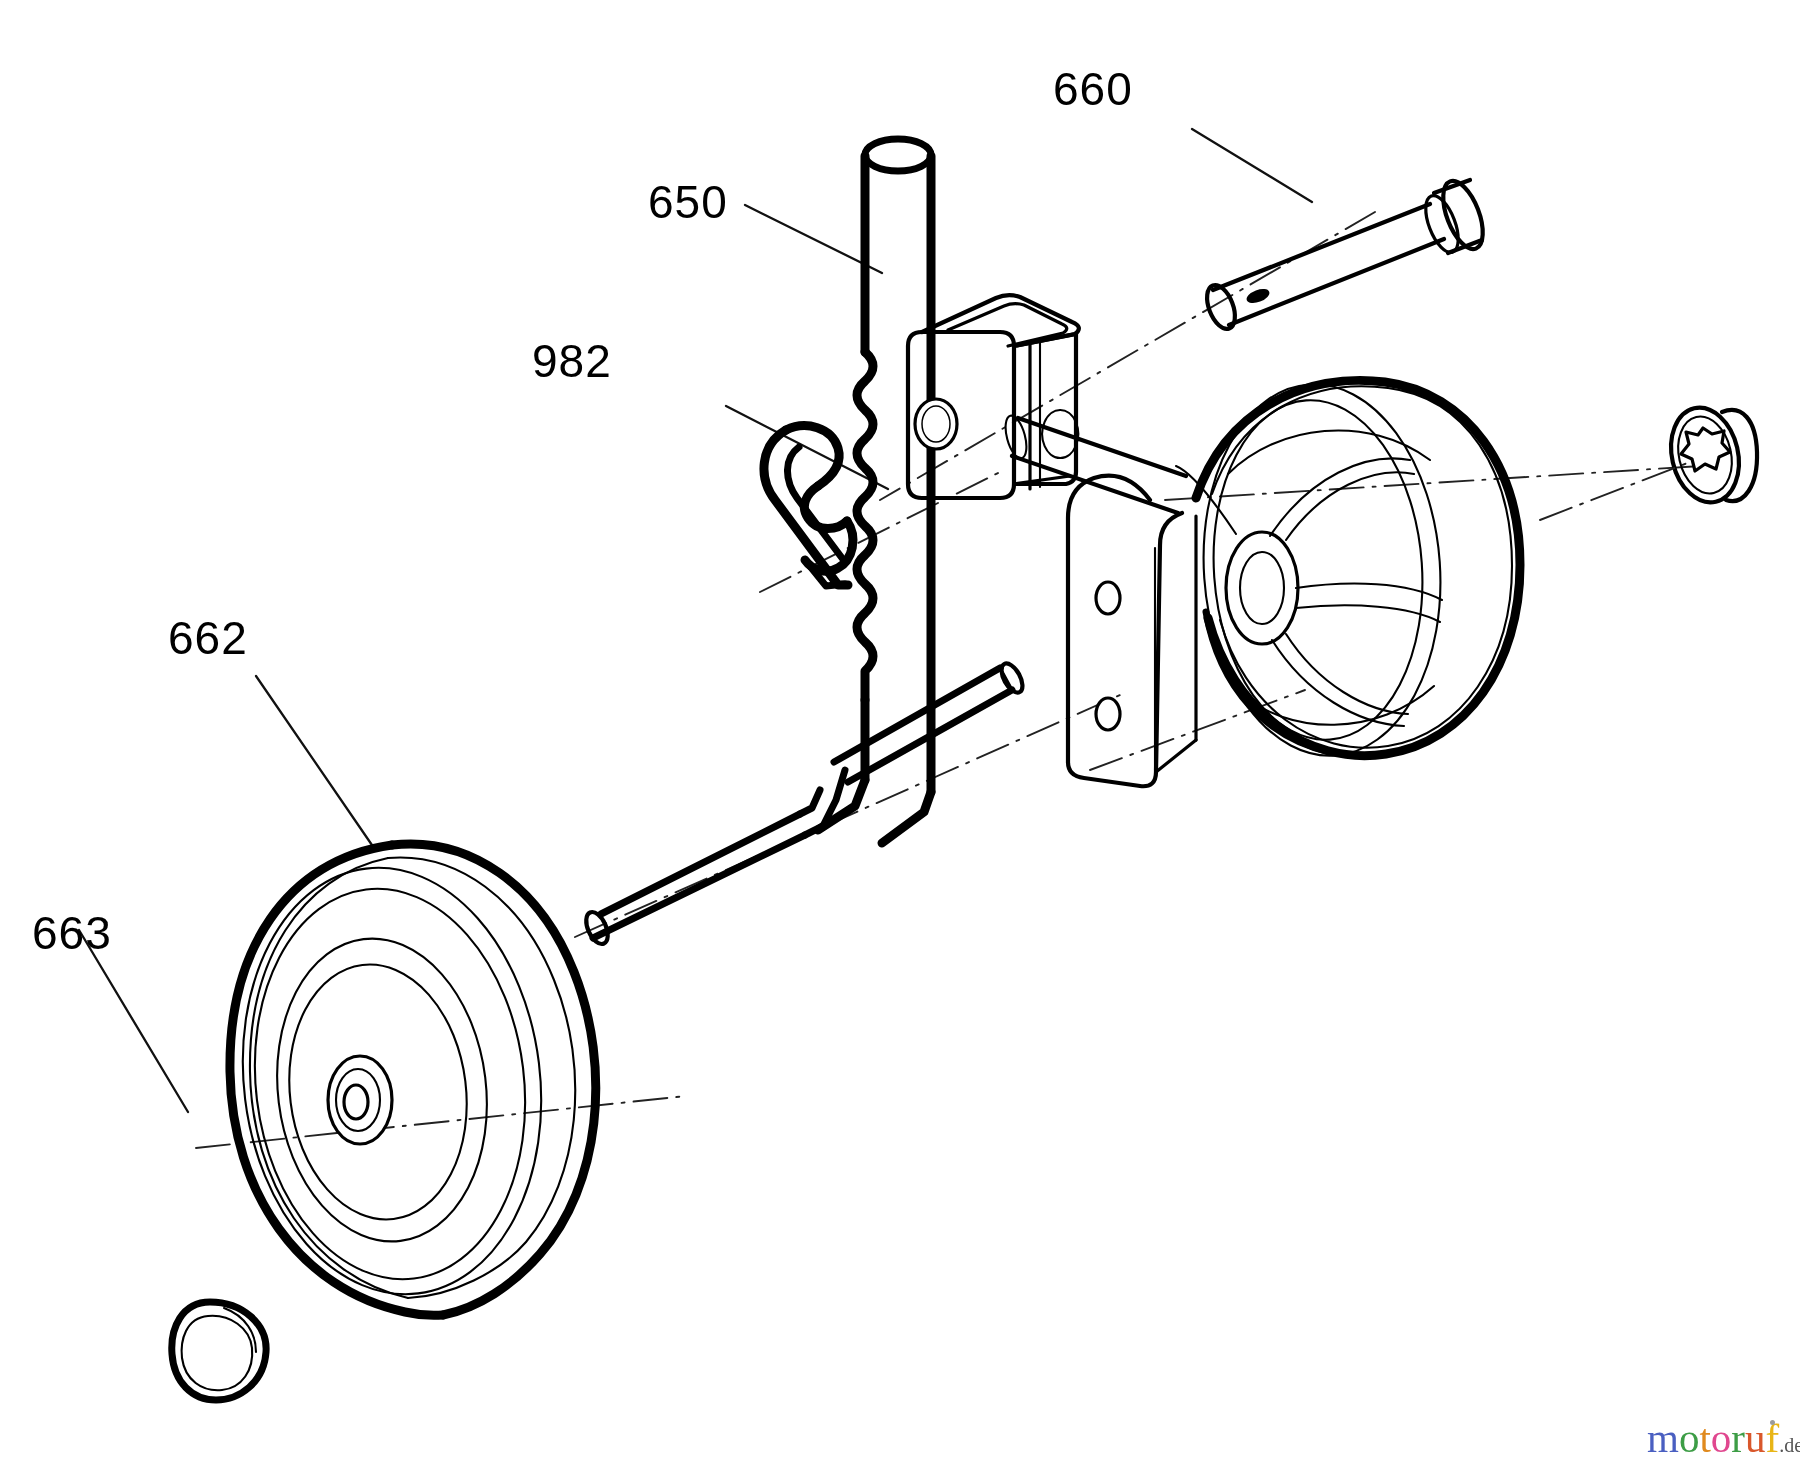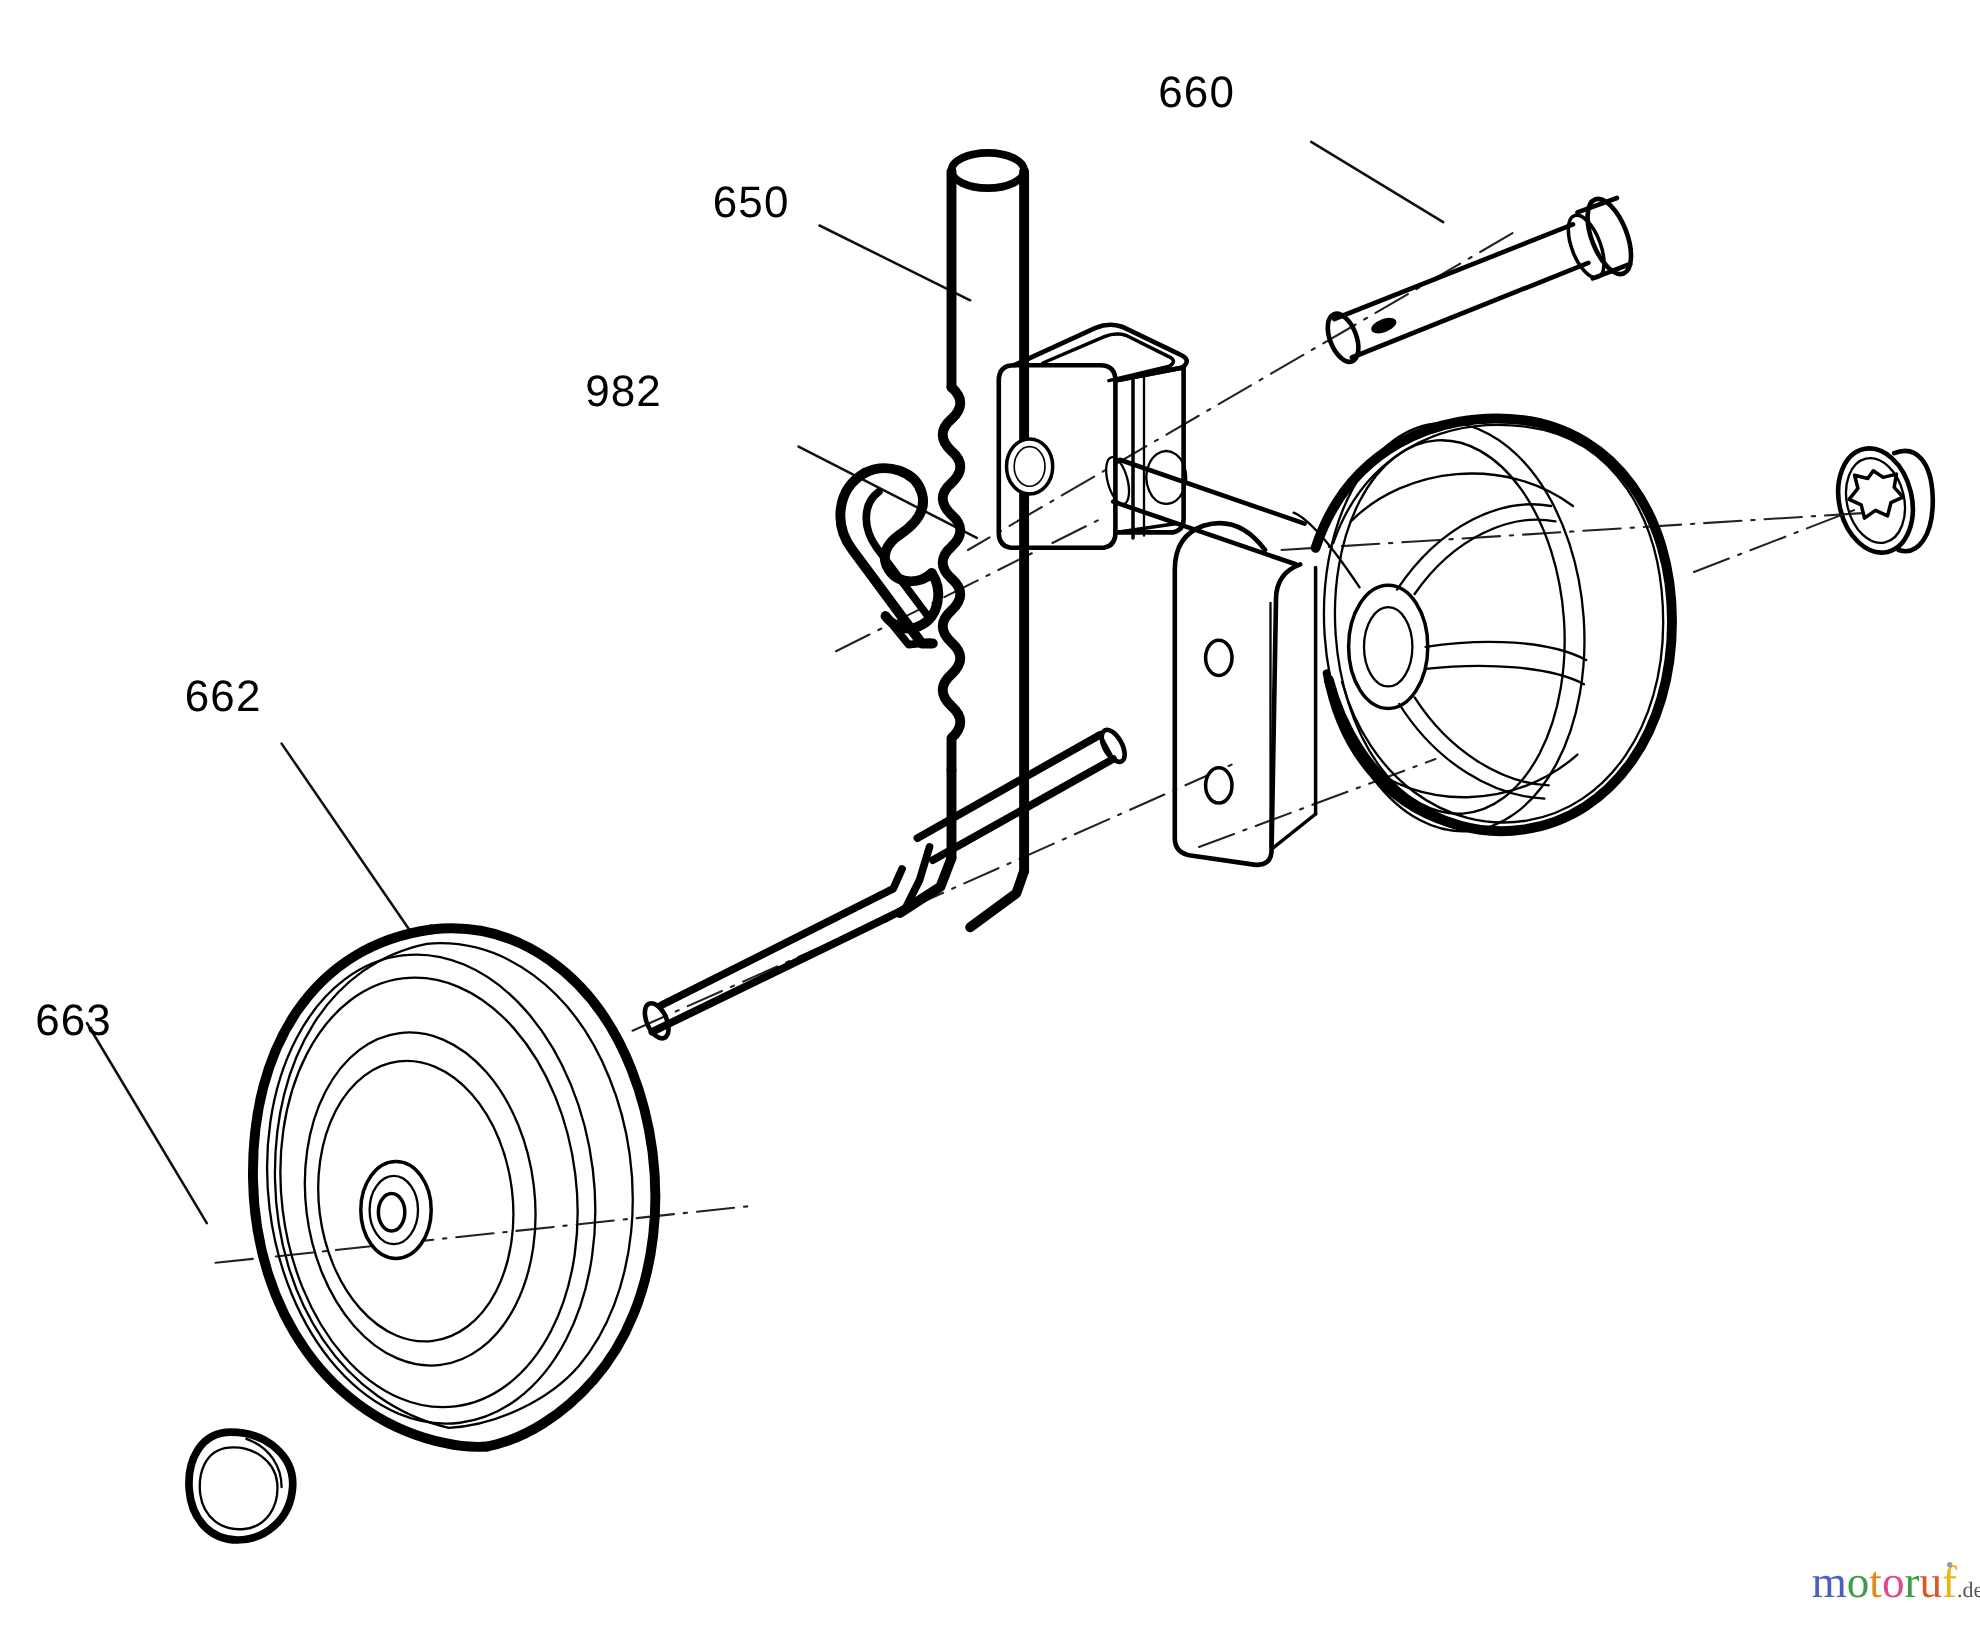--- a/index.html
+++ b/index.html
@@ -24,21 +24,21 @@
     position: absolute;
     left: 0;
     top: 0;
     width: 1800px;
     height: 1483px;
     display: block;
   }
   .callout-label {
     position: absolute;
     font-family: "Liberation Sans", sans-serif;
-    font-size: 40px;
+    font-size: 46px;
     font-weight: 400;
     color: #000000;
     letter-spacing: 1px;
     white-space: nowrap;
     user-select: none;
   }
   
   #watermark {
     position: absolute;
     left: 1647px;
@@ -322,21 +322,21 @@
       <path class="th" d="M208 1316
                C 186 1318, 180 1340, 182 1358
                C 185 1380, 202 1392, 222 1390
                C 242 1388, 254 1370, 252 1348
                C 250 1328, 230 1314, 208 1316 Z" fill="#ffffff"></path>
       <path class="th" d="M224 1308 C 246 1316, 256 1334, 256 1352"></path>
     </g>
 
   </svg>
 
-  <div class="callout-label" style="left:648px; top:162px;text-align:right;">650</div>
+  <div class="callout-label" style="left:648px; top:175px;text-align:right;">650</div>
   <div class="callout-label" style="left:1053px; top:62px;">660</div>
   <div class="callout-label" style="left:532px; top:334px;">982</div>
   <div class="callout-label" style="left:168px; top:611px;">662</div>
   <div class="callout-label" style="left:32px; top:906px;">663</div>
 
   <div id="watermark">
     <span class="wm-dot-accent"></span><span class="wm-ch" style="color:#4a5fc1">m</span><span class="wm-ch" style="color:#3d9d46">o</span><span class="wm-ch" style="color:#e08a1e">t</span><span class="wm-ch" style="color:#e0478f">o</span><span class="wm-ch" style="color:#3d9d46">r</span><span class="wm-ch" style="color:#d9572b">u</span><span class="wm-ch" style="color:#e8b517">f</span><span class="wm-tld">.de</span>
   </div>
 
 </div>

